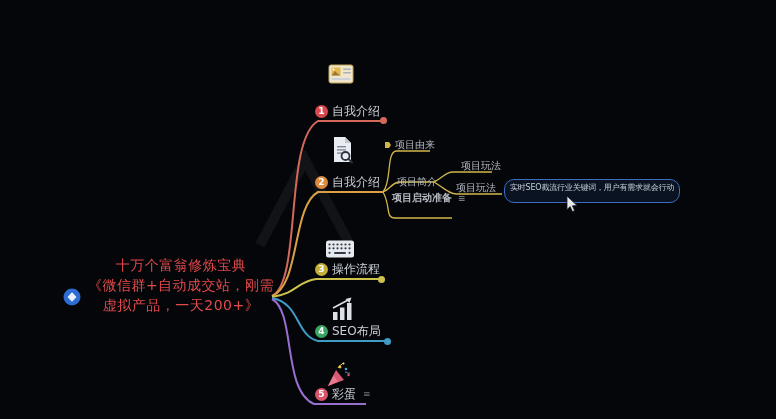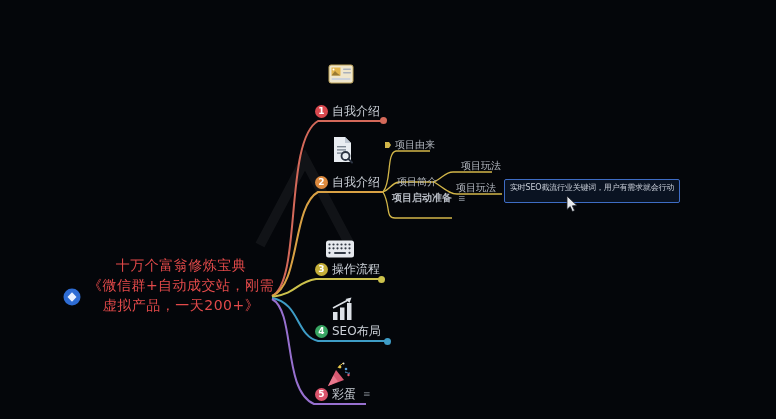--- a/index.html
+++ b/index.html
@@ -12,21 +12,21 @@
   .central-icon{position:absolute;left:63px;top:288px;width:18px;height:18px;}
   .noderow{position:absolute;display:flex;align-items:center;gap:4px;height:16px;
            color:#ccd1d8;font-size:12px;white-space:nowrap;cursor:default;}
   .num{width:13px;height:13px;border-radius:50%;color:#fff;font-size:9px;font-weight:bold;
        display:flex;align-items:center;justify-content:center;flex:0 0 13px;line-height:13px;}
   .sub{position:absolute;display:flex;align-items:center;gap:3px;height:12px;
        color:#b7bcc4;font-size:10px;white-space:nowrap;}
   .icon{position:absolute;}
   .marker{color:#70767e;font-size:9px;line-height:9px;margin-left:3px;}
   #tooltip{position:absolute;left:504px;top:179px;height:18px;padding:2px 5px;
-           background:#0a1322;border:1px solid #3e6cc4;border-radius:2px;
+           background:#0a1322;border:1px solid #3e6cc4;border-radius:10px;
            color:#c6ccd6;font-size:8px;line-height:12px;white-space:nowrap;letter-spacing:-.2px;}
   .dot{position:absolute;width:7px;height:7px;border-radius:50%;}
   #watermark{position:absolute;left:250px;top:150px;opacity:.05;}
 </style>
 </head>
 <body>
 
 <div id="canvas">
 
   <svg id="watermark" width="110" height="110" viewBox="0 0 110 110">

